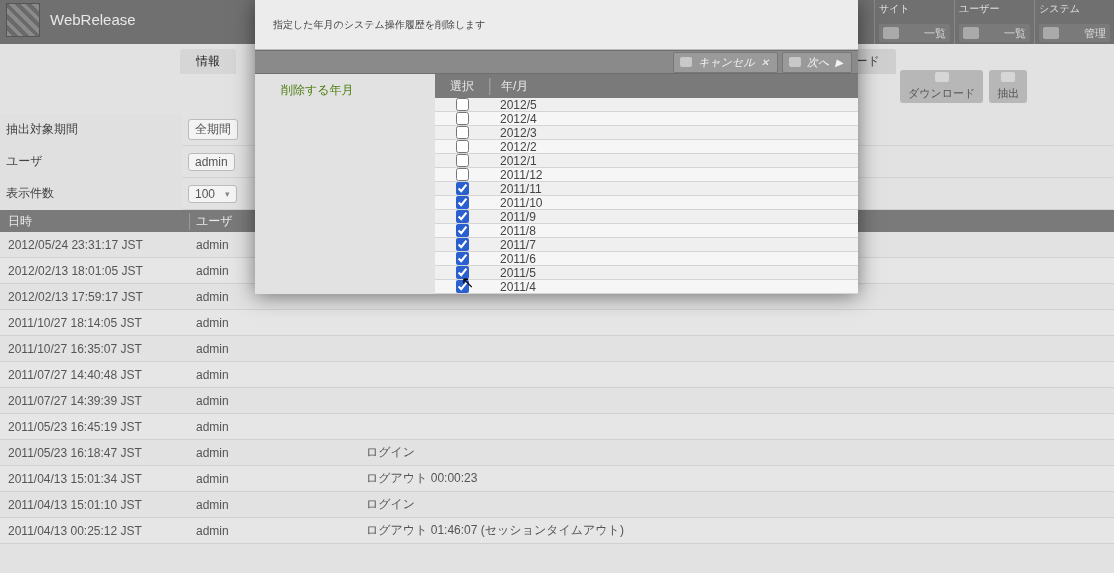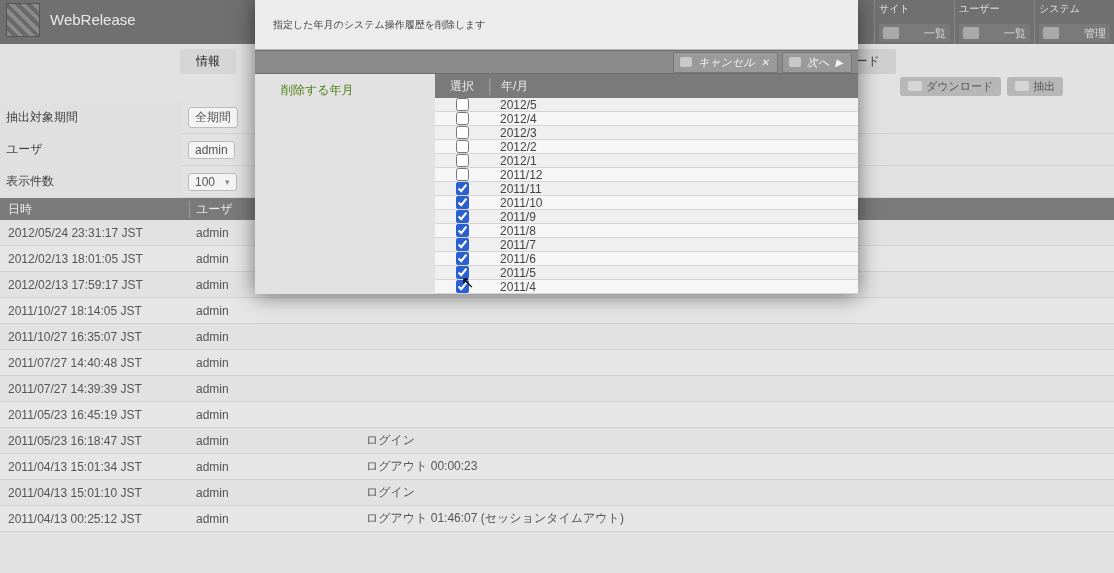--- a/index.html
+++ b/index.html
@@ -16,25 +16,25 @@
 .top-group .t-chip { width: 16px; height: 12px; background: #aaa; margin-right: auto; border-radius: 2px; }
 
 
 .tabs-row { height: 30px; display: flex; align-items: flex-end; padding-left: 180px; }
 .tab { background: #c6c6c6; padding: 4px 16px; margin-right: 2px; border-radius: 3px 3px 0 0; color: #444; font-size: 12px; }
 .tab.active { background: #d6d6d6; color: #222; }
 .tab.upgrade { margin-left: 540px; background: #cfcfcf; }
 
 
 .toolbar-row { height: 24px; display: flex; align-items: center; padding-left: 900px; gap: 6px; }
-.tool-btn { display: flex; align-items: center; background: #b7b7b7; color: #555; font-size: 11px; padding: 2px 8px; border-radius: 3px; gap: 4px; }
+.tool-btn { display: flex; align-items: center; background: #b7b7b7; color: #555; font-size: 11px; padding: 2px 8px; border-radius: 3px; gap: 4px; flex-direction: column; }
 .tool-btn .chip { width: 14px; height: 10px; background: #d6d6d6; border-radius: 2px; }
 
 
-.filter-grid { margin-top: 4px; }
+.filter-grid { margin-top: 16px; }
 .filter-row { display: flex; align-items: center; height: 32px; border-bottom: 1px solid #d2d2d2; }
 .filter-label { width: 182px; padding-left: 6px; color: #444; background: #e0e0e0; height: 32px; display: flex; align-items: center; }
 .filter-ctrl { padding-left: 6px; }
 .pill-btn { display: inline-flex; align-items: center; background: #f4f4f4; border: 1px solid #bbb; border-radius: 3px; padding: 1px 6px; font-size: 12px; color: #555; }
 .filter-input { width: 200px; height: 20px; background: #f4f4f4; border: 1px solid #bbb; padding: 1px 4px; font-size: 12px; }
 .select { display: inline-flex; align-items: center; background: #f4f4f4; border: 1px solid #bbb; border-radius: 3px; padding: 1px 6px; font-size: 12px; color: #555; gap: 10px; }
 .chev { font-size: 9px; color: #888; }
 
 
 .log-head { display: flex; background: #7a7a7a; color: #eaeaea; height: 22px; align-items: center; }

